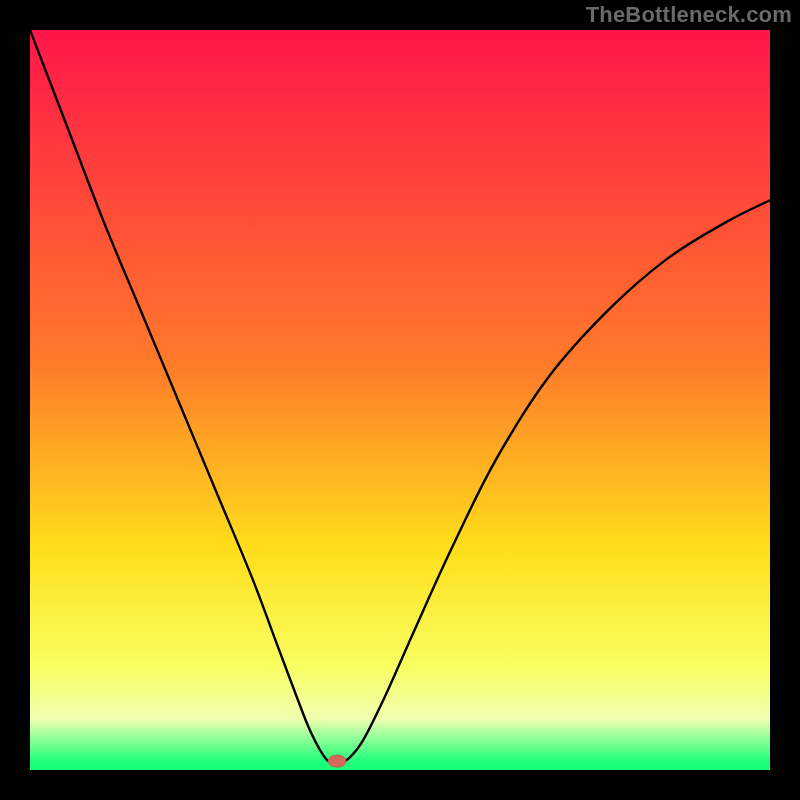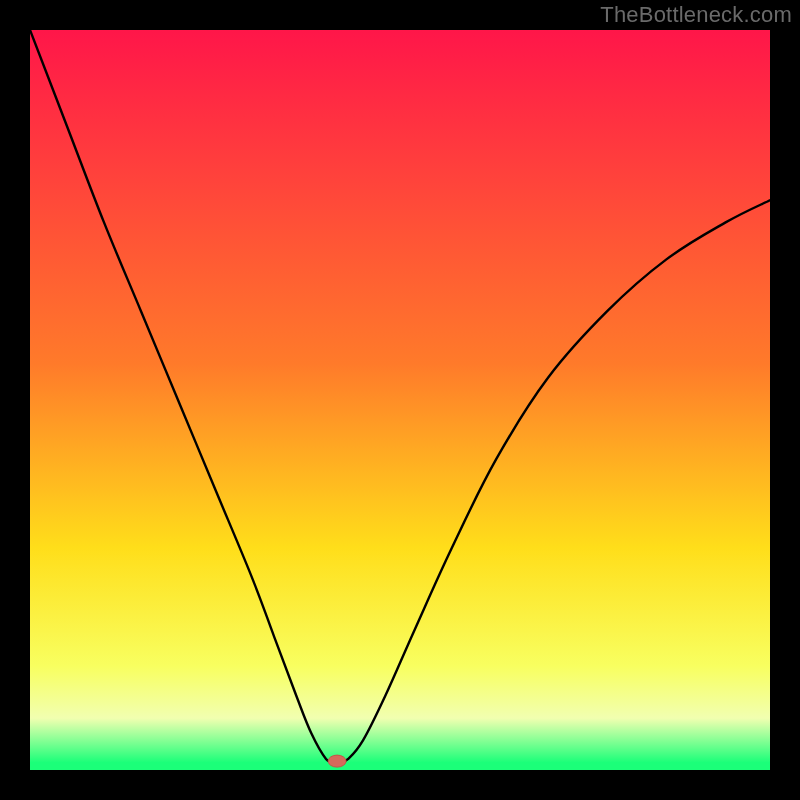--- a/index.html
+++ b/index.html
@@ -16,21 +16,21 @@
     height: 800px;
     background: #000;
   }
   .watermark {
     position: absolute;
     top: 2px;
     right: 8px;
     font-family: Arial, Helvetica, sans-serif;
     font-size: 22px;
     color: #6a6a6a;
-    font-weight: 400;
+    font-weight: 700;
     letter-spacing: 0.2px;
   }
   .plot-area {
     position: absolute;
     left: 30px;
     top: 30px;
     width: 740px;
     height: 740px;
   }
   svg {

